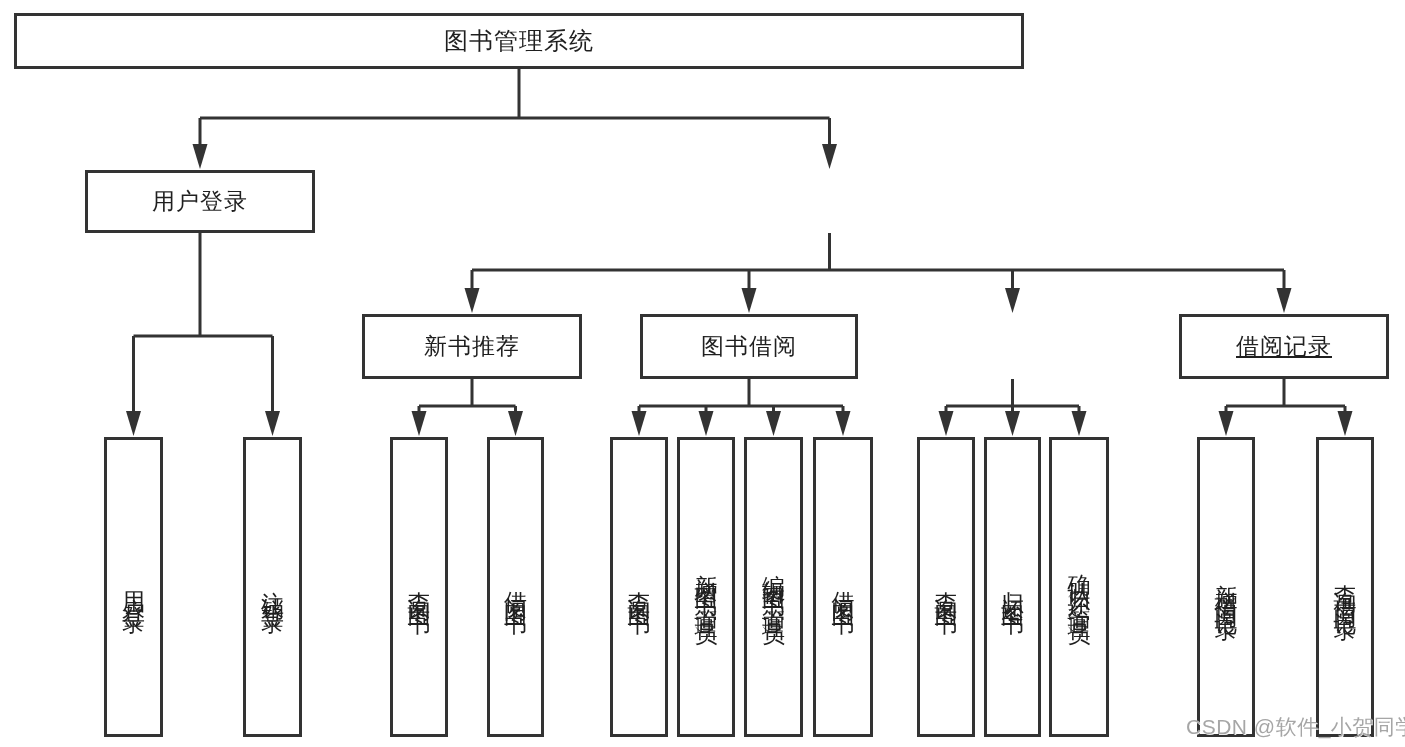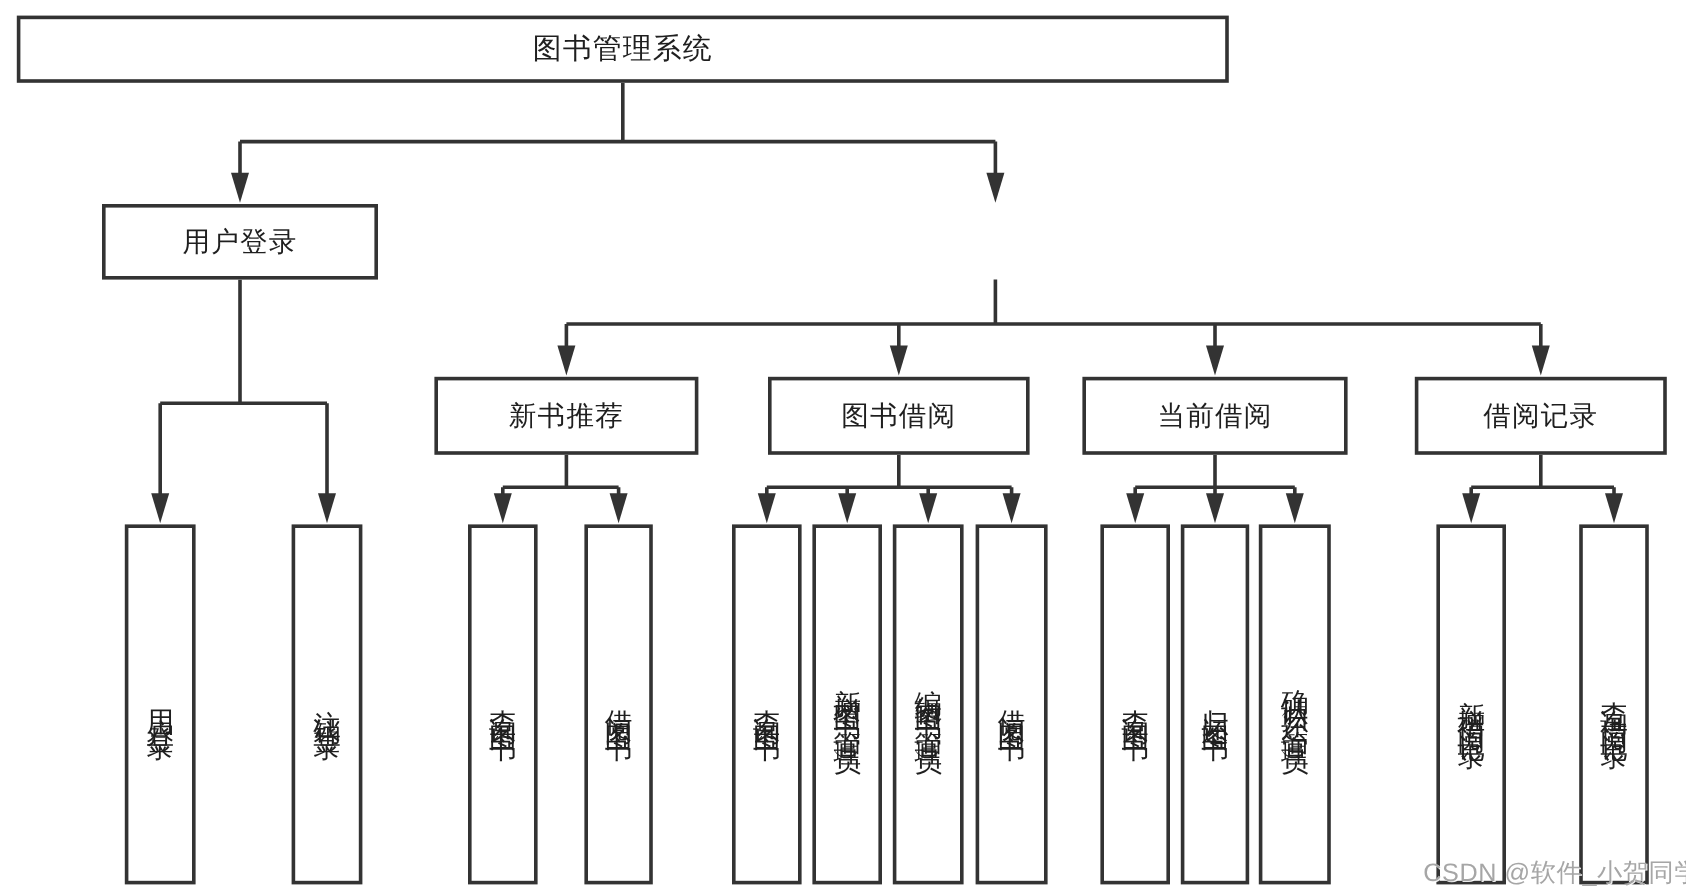--- a/index.html
+++ b/index.html
@@ -32,21 +32,21 @@
     z-index: 1;
     white-space: nowrap;
   }
   .root  { left: 14px;  top: 13px;  width: 1010px; height: 56px; font-size: 24px; }
   .lvl2a { left: 85px;  top: 170px; width: 230px;  height: 63px; }
   .lvl2b { left: 712px; top: 170px; width: 235px;  height: 63px; }
   .lvl3  { top: 314px; height: 65px; }
   .l3a { left: 362px;  width: 220px; }
   .l3b { left: 640px;  width: 218px; }
   .l3c { left: 902px;  width: 221px; }
-  .l3d { left: 1179px; width: 210px; }
+  .l3d { left: 1179px; width: 210px; text-decoration: underline; }
   .leaf {
     top: 437px;
     height: 300px;
     writing-mode: vertical-rl;
     text-orientation: mixed;
     letter-spacing: 7px;
     white-space: nowrap;
   }
   .f1  { left: 104px;  width: 59px; }
   .f2  { left: 243px;  width: 59px; }
@@ -100,21 +100,20 @@
       <polygon points="1218.5,411 1233.5,411 1226,436" fill="#333333"></polygon>
       <polygon points="1337.5,411 1352.5,411 1345,436" fill="#333333"></polygon>
     </svg>
 
   <div class="box root">图书管理系统</div>
 
   <div class="box lvl2a">用户登录</div>
 
   <div class="box lvl3 l3b">图书借阅</div>
   <div class="box lvl3 l3a">新书推荐</div>
-  <div class="box lvl3 l3c">当前借阅</div>
   <div class="box lvl3 l3d">借阅记录</div>
 
   <div class="box leaf f1">用户登录</div>
   <div class="box leaf f2">注销登录</div>
   <div class="box leaf f3">查询图书</div>
   <div class="box leaf f4">借阅图书</div>
   <div class="box leaf f5">查询图书</div>
   <div class="box leaf f6">新增图书（管理员）</div>
   <div class="box leaf f7">编辑图书（管理员）</div>
   <div class="box leaf f8">借阅图书</div>

